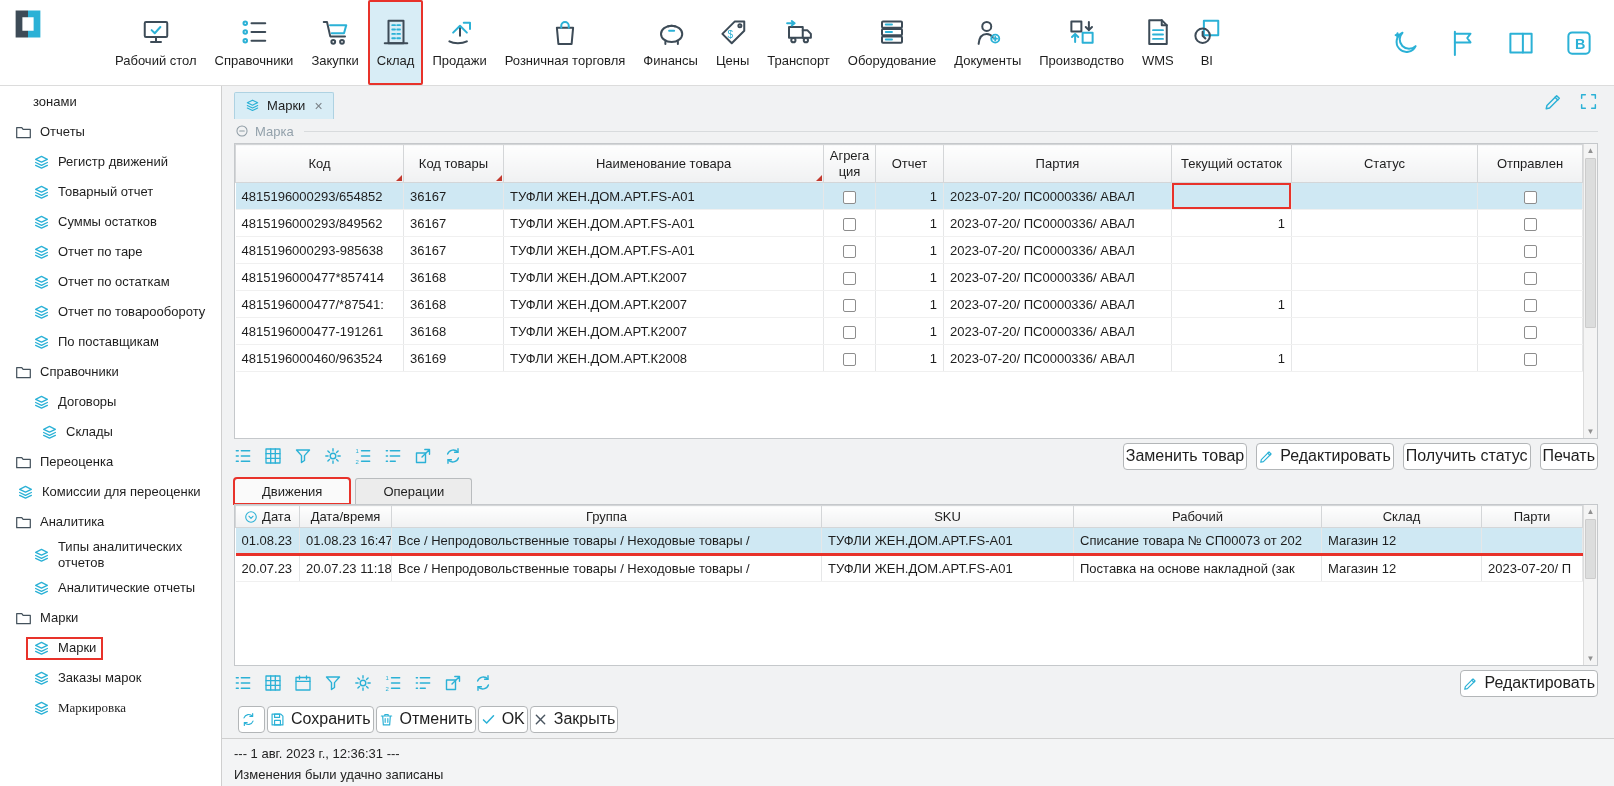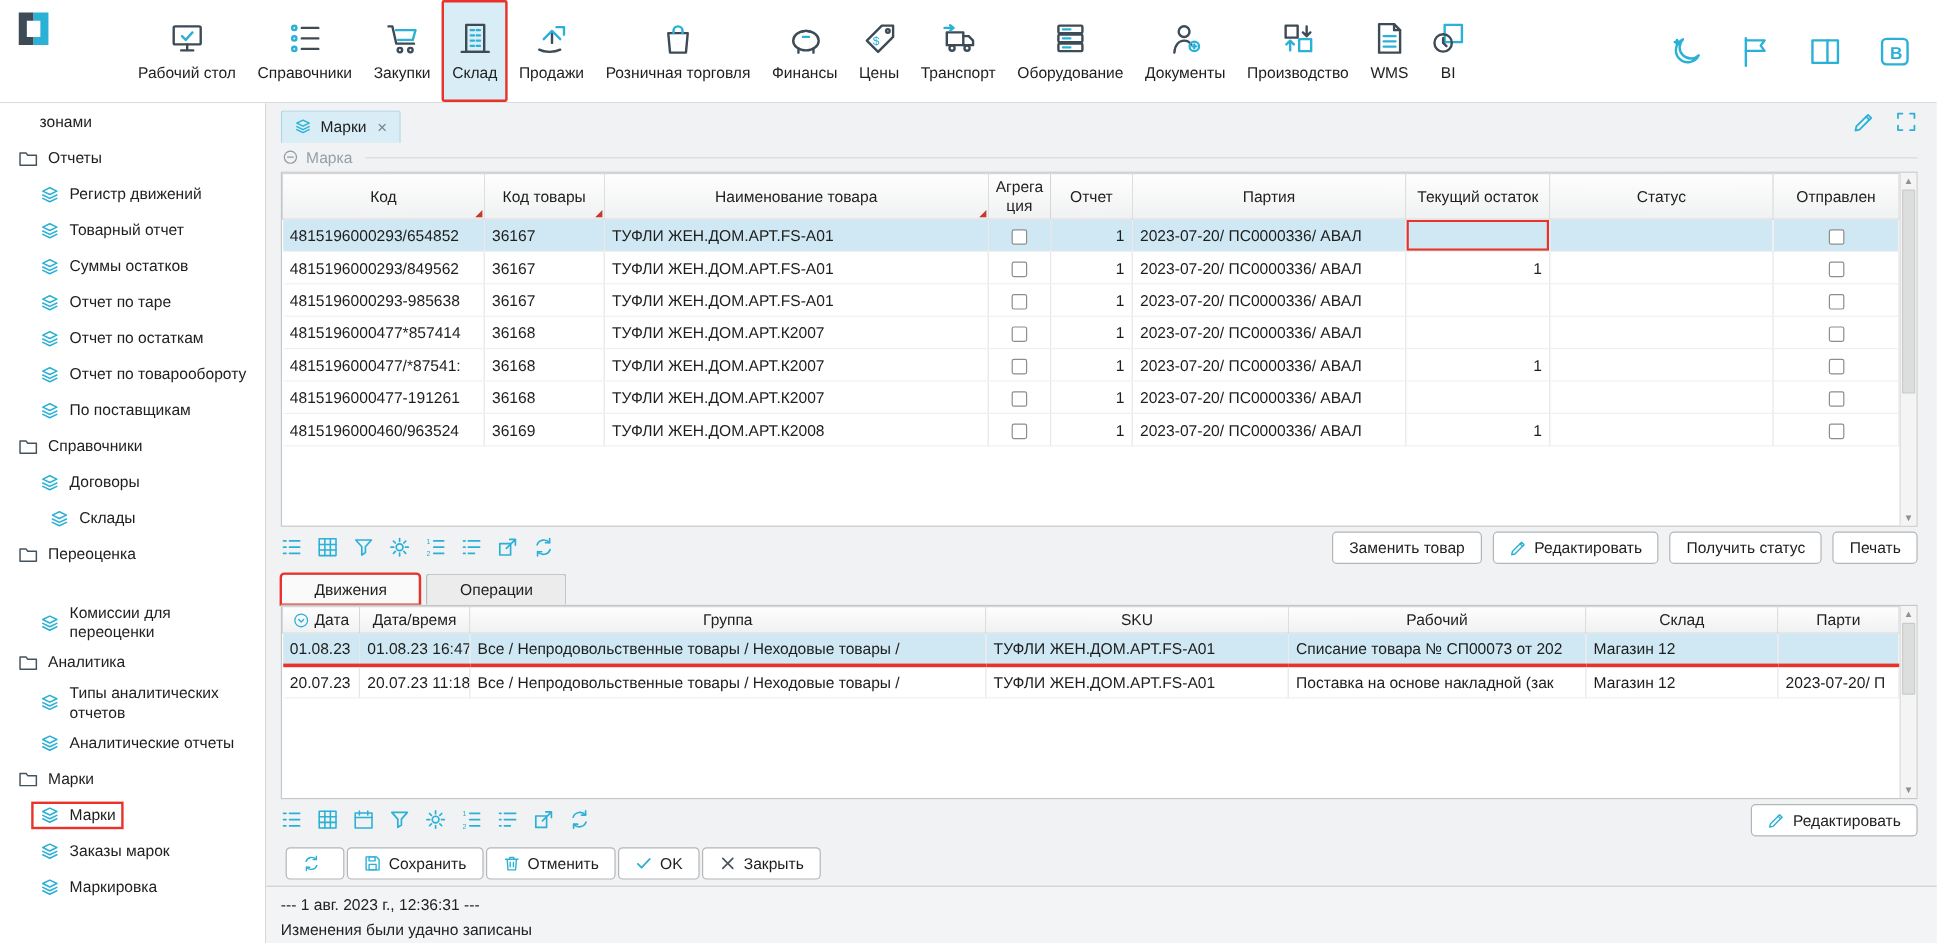--- a/index.html
+++ b/index.html
@@ -64,21 +64,21 @@
 .vscroll::after{content:"▼";position:absolute;bottom:2px;left:0;right:0;text-align:center}
 .thumb{position:absolute;left:1px;right:1px;background:#dcdddd;border:1px solid #ccc;border-radius:1px}
 .t1thumb{top:14px;height:170px}
 .t2thumb{top:14px;height:60px}
 
 .toolbar{height:34px;flex:none;display:flex;align-items:center;padding:0 16px 0 12px}
 .tbicons{display:flex;align-items:center;gap:12px}
 .tb-icon{width:18px;height:18px}
 .spacer{flex:1}
 .btnrow{display:flex;align-items:center;gap:9px}
-.btn{display:inline-flex;align-items:center;justify-content:center;gap:6px;background:#fff;border:1px solid #b3b6b8;border-radius:4px;height:27px;padding:0 13px;font-size:13px;color:#1e1e1e;font-family:inherit;cursor:pointer}
+.btn{display:inline-flex;align-items:center;justify-content:center;gap:6px;background:#fff;border:1px solid #b3b6b8;border-radius:4px;height:27px;padding:0 2px;font-size:16px;color:#1e1e1e;font-family:inherit;cursor:pointer}
 .b-icon{width:15px;height:15px}
 
 .dtabs{height:31px;flex:none;display:flex;align-items:flex-end;gap:5px;padding:0 0 0 12px}
 .dtab{padding:5px 27px;background:#ececec;border:1px solid #b9bcbe;border-bottom:none;border-radius:3px 3px 0 0;cursor:pointer}
 .dtab.selected{background:#fafafa}
 .dtab.annotated{outline:2px solid var(--annot);outline-offset:-1px}
 
 .footerbar{height:38px;flex:none;display:flex;align-items:center;justify-content:flex-start;gap:2px;padding:0 16px}
 .statusbar{flex:none;border-top:1px solid #cfcfcf;background:#f3f4f5;padding:5px 12px 0;line-height:1.6;color:#222}
 </style>
@@ -499,21 +499,21 @@
                 <path d="M9 2.6l6.2 3L9 8.6l-6.2-3z"></path>
                 <path d="M2.8 9l6.2 3 6.2-3"></path>
                 <path d="M2.8 12l6.2 3 6.2-3"></path>
               </g>
             </svg>
           </span>
           <span class="si-label">Договоры</span>
         </span>
       </div>
 
-      <div class="sidebar-item" style="padding-left: 36px;">
+      <div class="sidebar-item" style="padding-left: 12px; margin-left: 24px;">
         <span class="si-box">
           <span class="si-icon icon">
             <svg viewBox="0 0 18 18" fill="none" stroke-linecap="round" stroke-linejoin="round">
               <g stroke="#2bb1d6" stroke-width="1.4">
                 <path d="M9 2.6l6.2 3L9 8.6l-6.2-3z"></path>
                 <path d="M2.8 9l6.2 3 6.2-3"></path>
                 <path d="M2.8 12l6.2 3 6.2-3"></path>
               </g>
             </svg>
           </span>
@@ -527,21 +527,21 @@
             <svg viewBox="0 0 18 18" fill="none" stroke-linecap="round" stroke-linejoin="round">
               <g stroke="#44525c" stroke-width="1.3">
                 <path d="M1.8 14.5V3.8h5.4l1.4 1.9h7.6v8.8z"></path>
               </g>
             </svg>
           </span>
           <span class="si-label">Переоценка</span>
         </span>
       </div>
 
-      <div class="sidebar-item" style="padding-left: 28px; margin-top: 24px;">
+      <div class="sidebar-item" style="padding-left: 12px;">
         <span class="si-box">
           <span class="si-icon icon">
             <svg viewBox="0 0 18 18" fill="none" stroke-linecap="round" stroke-linejoin="round">
               <g stroke="#2bb1d6" stroke-width="1.4">
                 <path d="M9 2.6l6.2 3L9 8.6l-6.2-3z"></path>
                 <path d="M2.8 9l6.2 3 6.2-3"></path>
                 <path d="M2.8 12l6.2 3 6.2-3"></path>
               </g>
             </svg>
           </span>
@@ -628,21 +628,21 @@
                 <path d="M9 2.6l6.2 3L9 8.6l-6.2-3z"></path>
                 <path d="M2.8 9l6.2 3 6.2-3"></path>
                 <path d="M2.8 12l6.2 3 6.2-3"></path>
               </g>
             </svg>
           </span>
           <span class="si-label">Заказы марок</span>
         </span>
       </div>
 
-      <div class="sidebar-item" style="padding-left: 28px;">
+      <div class="sidebar-item" style="padding-left: 28px; font-family: Liberation Serif, serif;">
         <span class="si-box">
           <span class="si-icon icon">
             <svg viewBox="0 0 18 18" fill="none" stroke-linecap="round" stroke-linejoin="round">
               <g stroke="#2bb1d6" stroke-width="1.4">
                 <path d="M9 2.6l6.2 3L9 8.6l-6.2-3z"></path>
                 <path d="M2.8 9l6.2 3 6.2-3"></path>
                 <path d="M2.8 12l6.2 3 6.2-3"></path>
               </g>
             </svg>
           </span>

